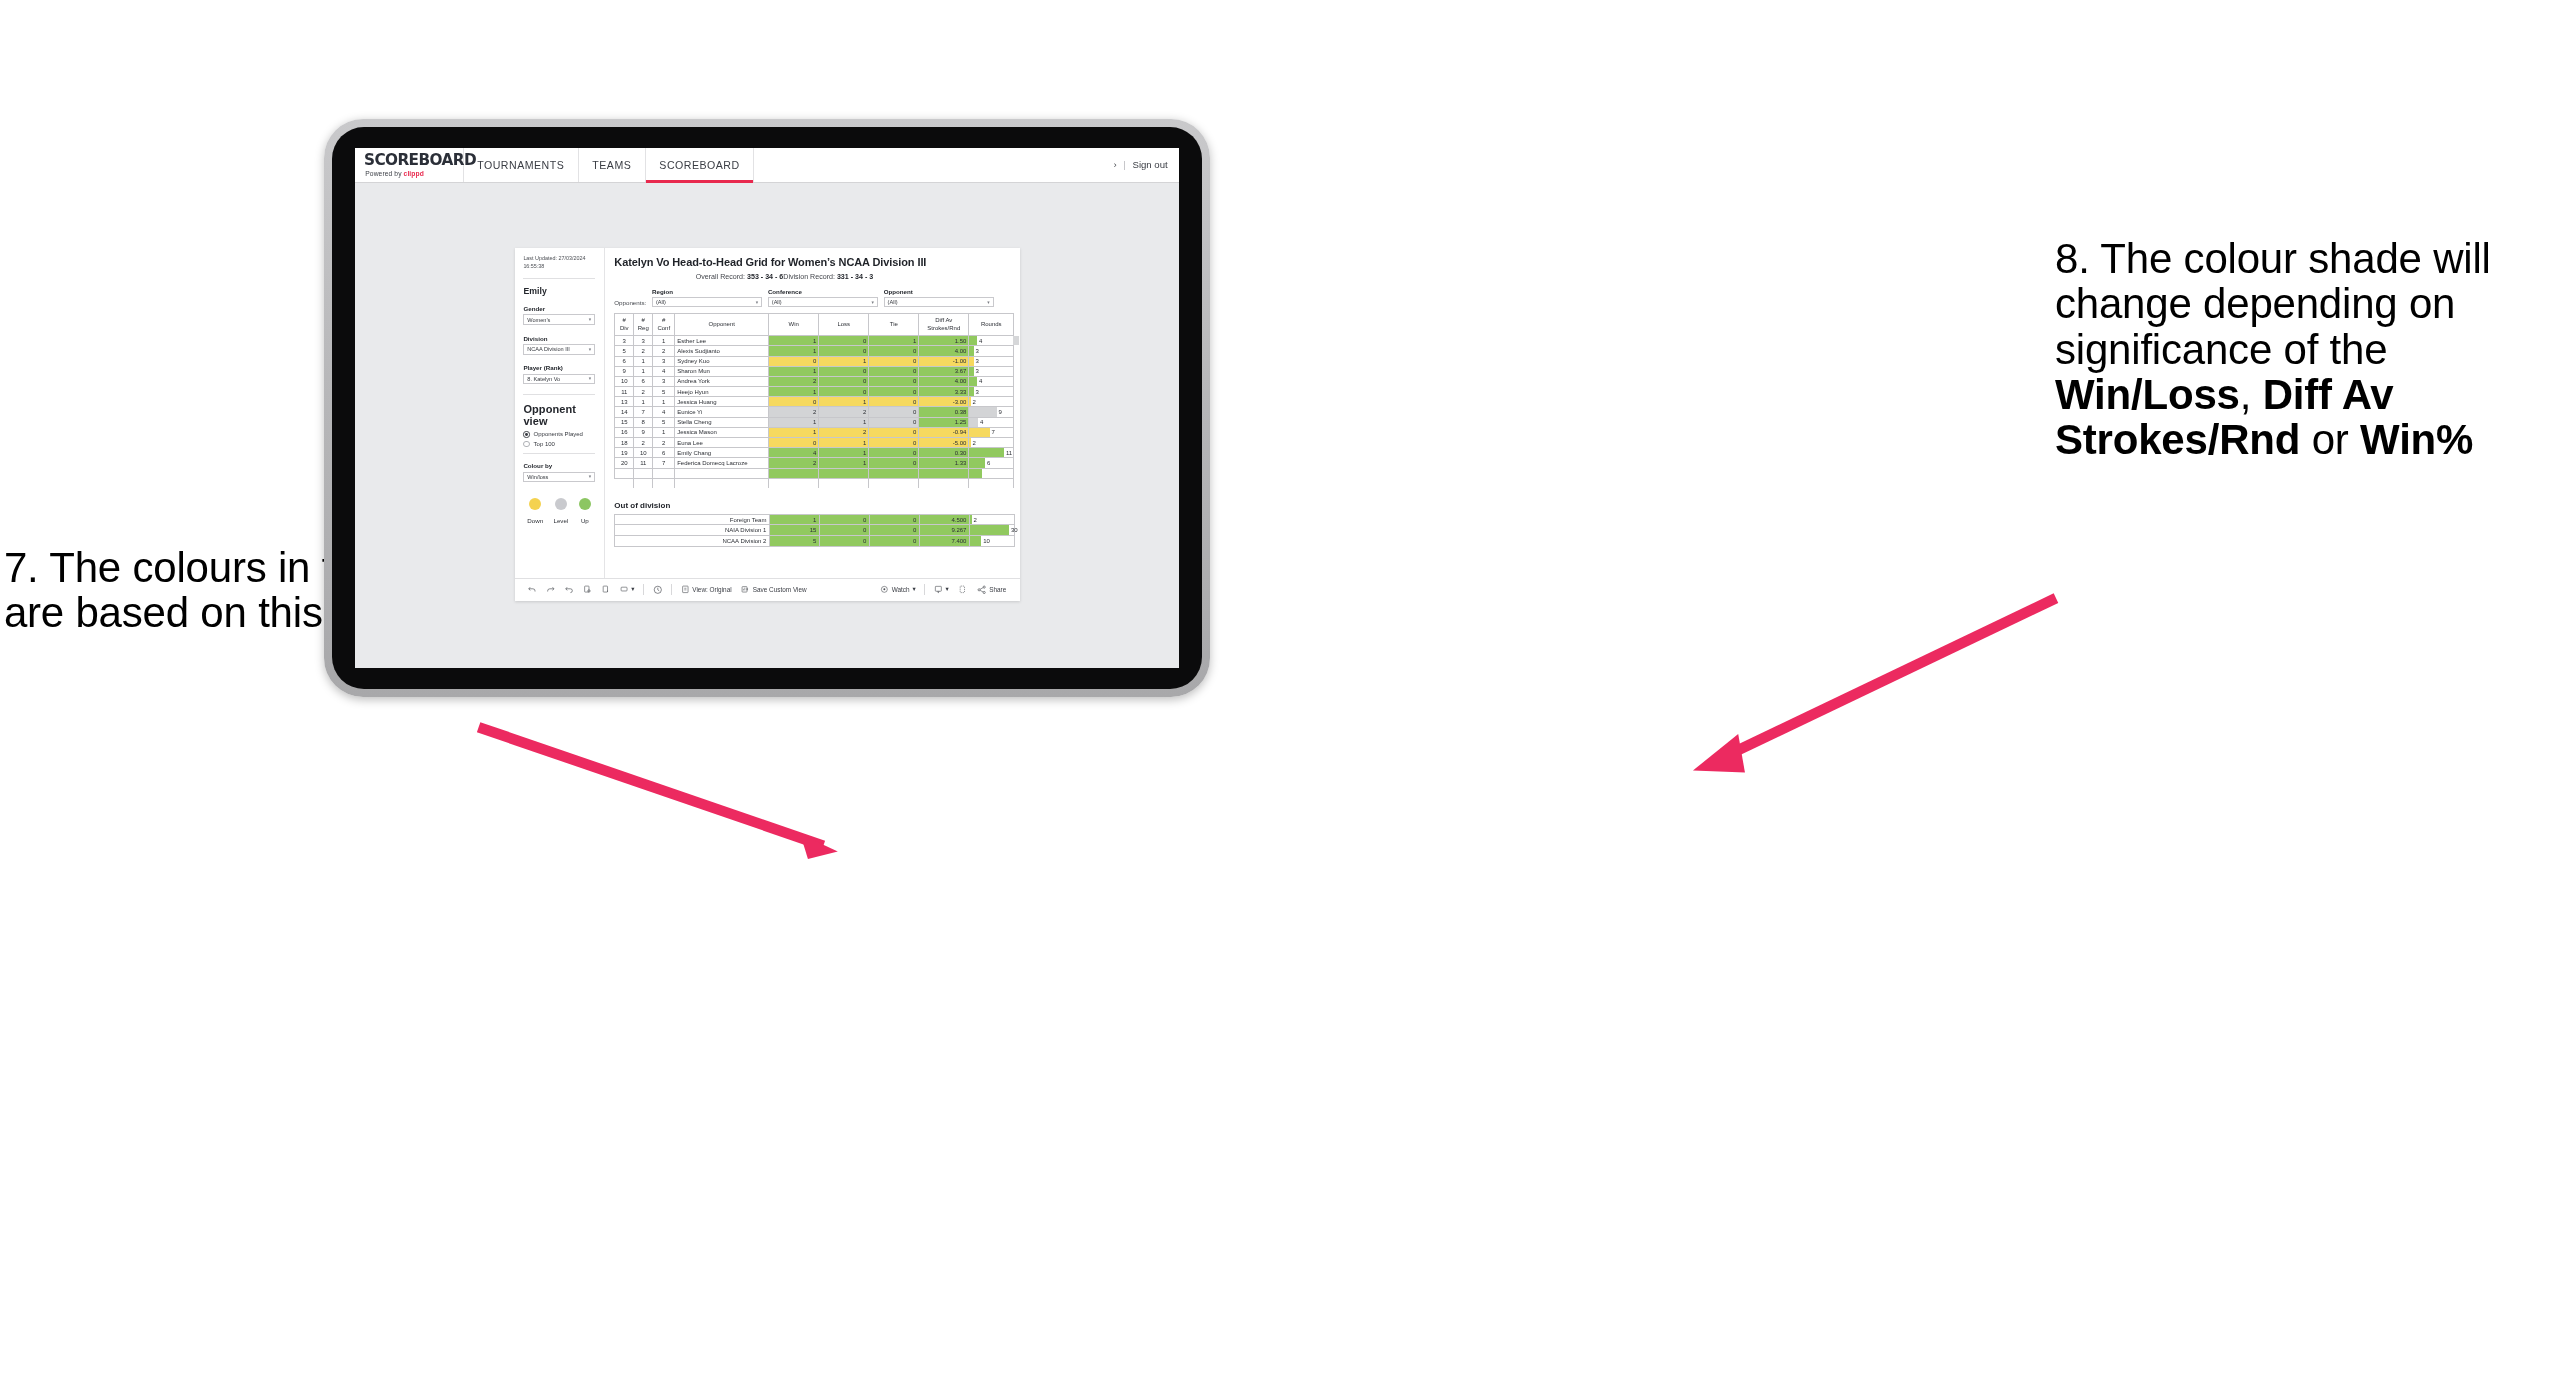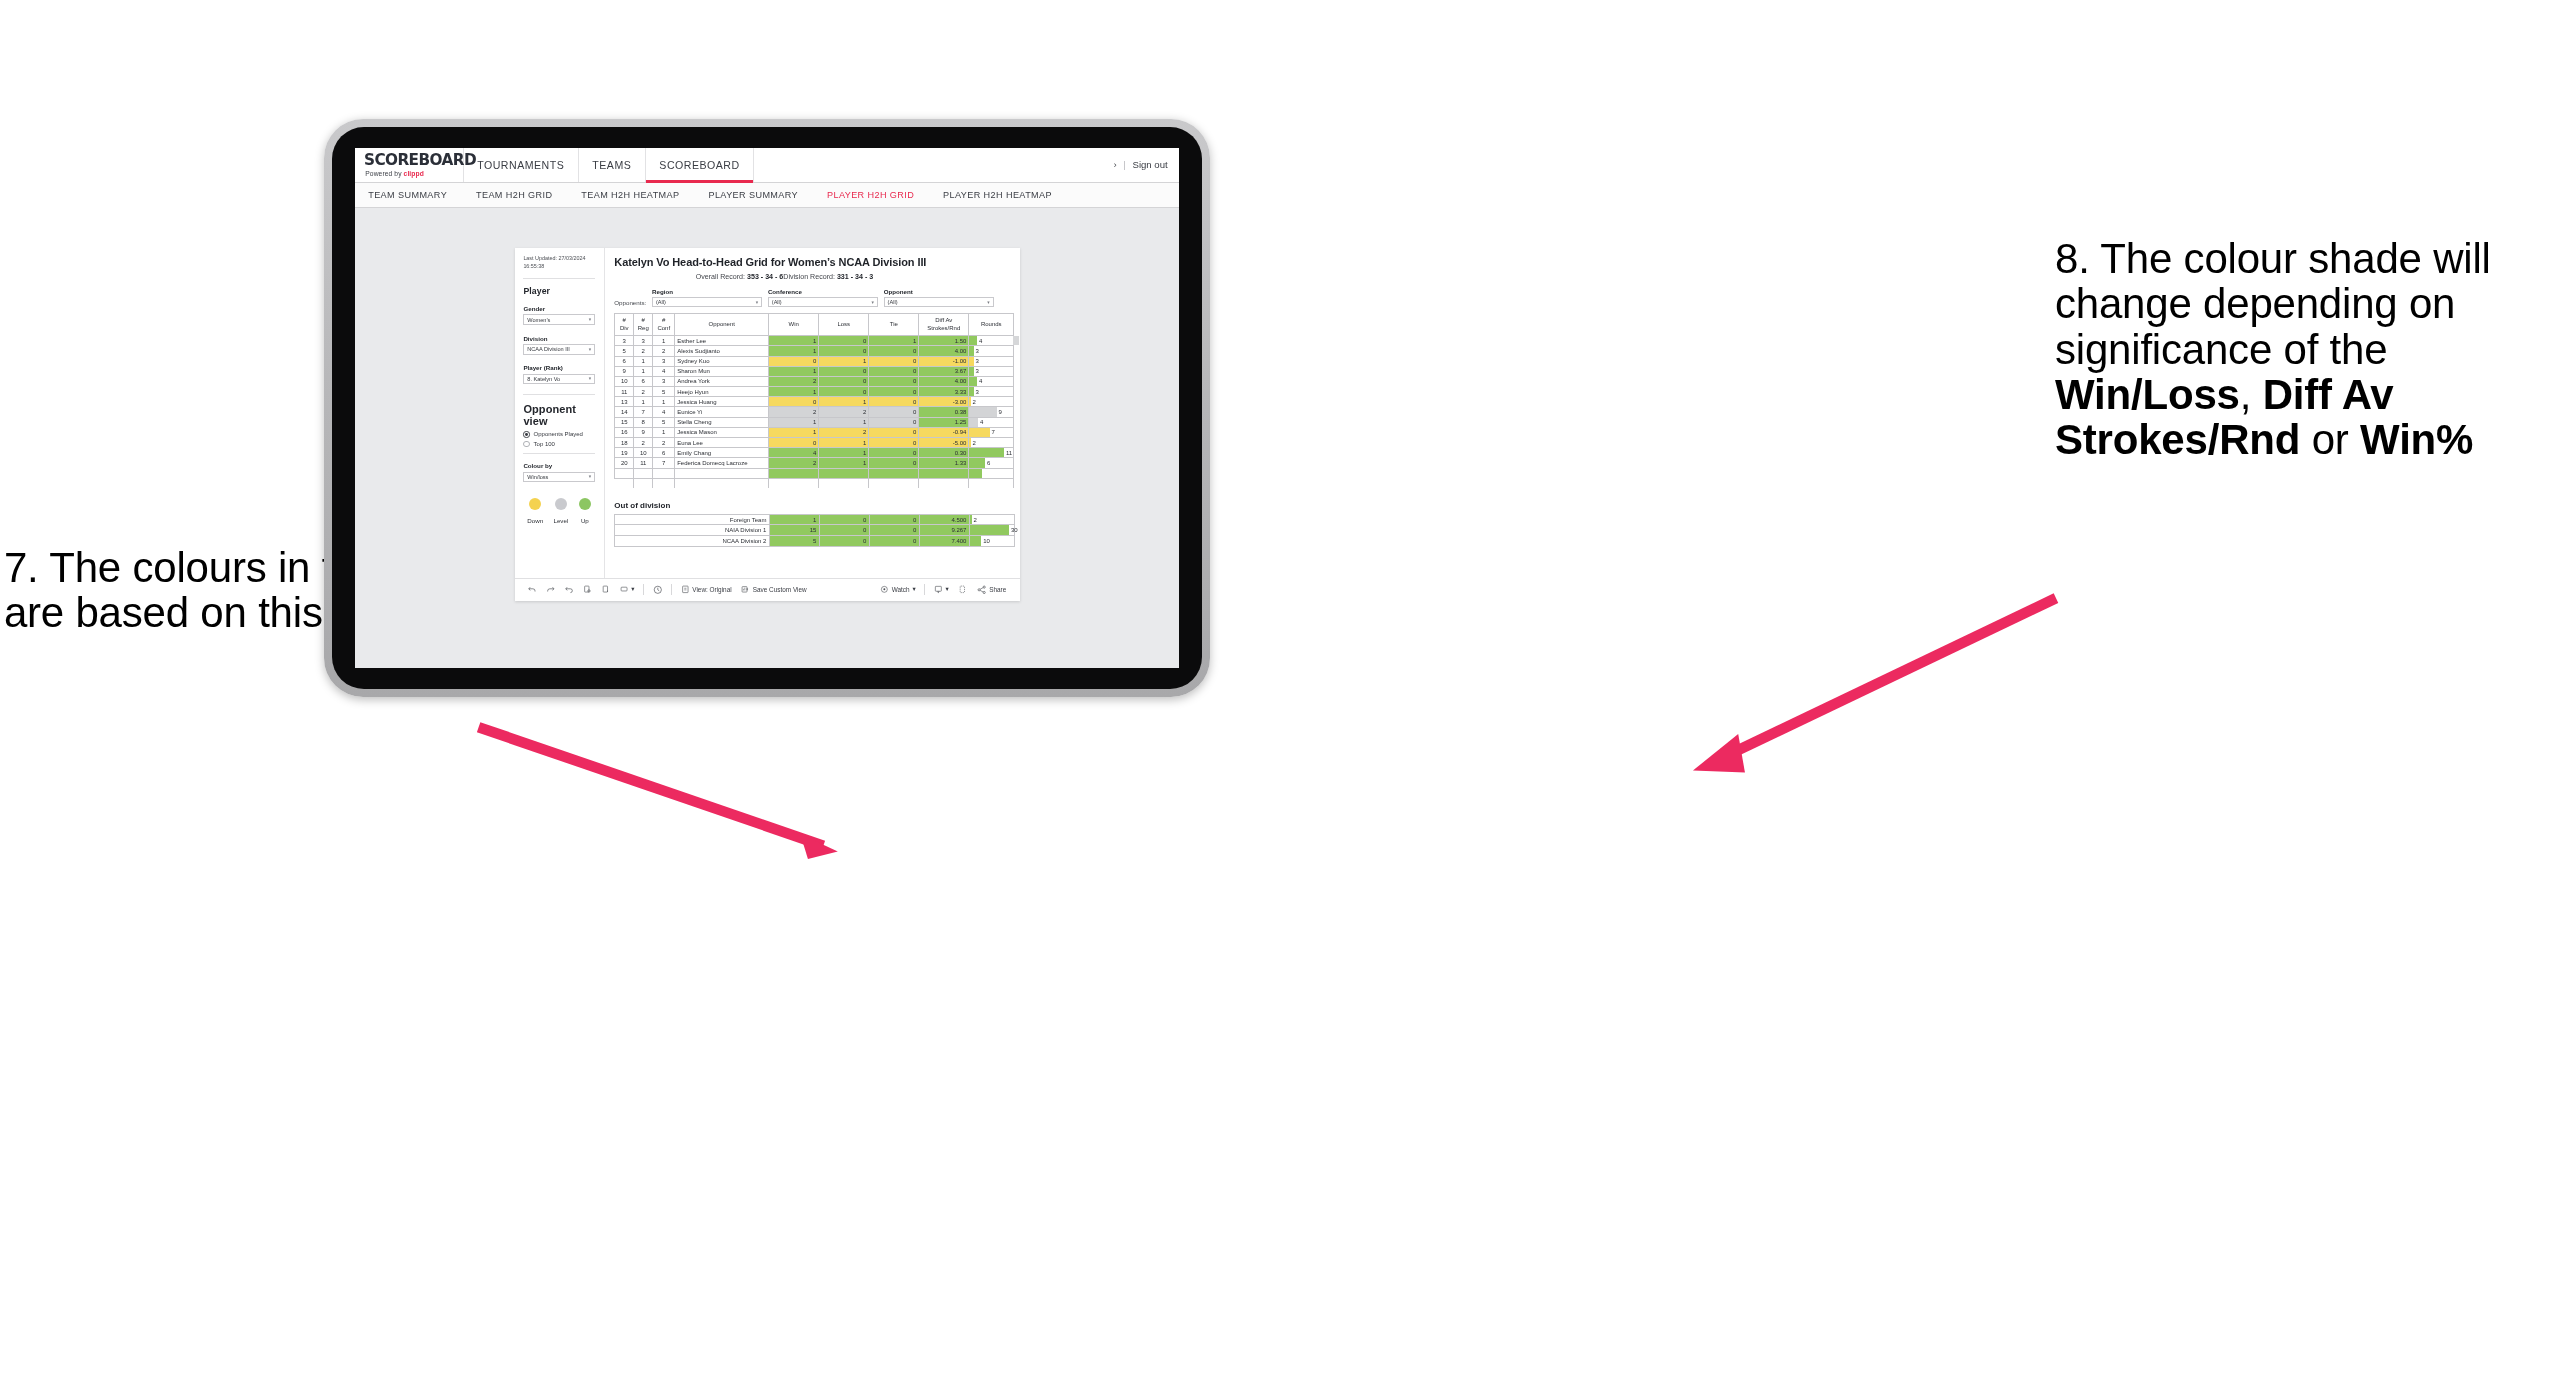--- a/index.html
+++ b/index.html
@@ -216,38 +216,30 @@
             <div class="nav">TEAMS</div>
             <div class="nav active">SCOREBOARD</div>
           </div>
           <div class="topbar-right">
             <span class="chev">›</span>
             <span class="sep">|</span>
             <span>Sign out</span>
           </div>
         </div>
 
-        <div class="subnav">
-          <div class="tab">TEAM SUMMARY</div>
-          <div class="tab">TEAM H2H GRID</div>
-          <div class="tab">TEAM H2H HEATMAP</div>
-          <div class="tab">PLAYER SUMMARY</div>
-          <div class="tab active">PLAYER H2H GRID</div>
-          <div class="tab">PLAYER H2H HEATMAP</div>
-        </div>
 
         <div class="canvas">
           <div class="dash">
 
             <div class="dash-body">
 
               <div class="side">
                 <div class="lastup">Last Updated: 27/03/2024 16:55:38</div>
                 <div class="hr"></div>
-                <h3>Player</h3>
+                <h3>Emily</h3>
 
                 <div class="fld">
                   <div class="fld-lab">Gender</div>
                   <div class="sel">
                     <span>Women’s</span>
                     <span class="caret">▾</span>
                   </div>
                 </div>
 
                 <div class="fld">

